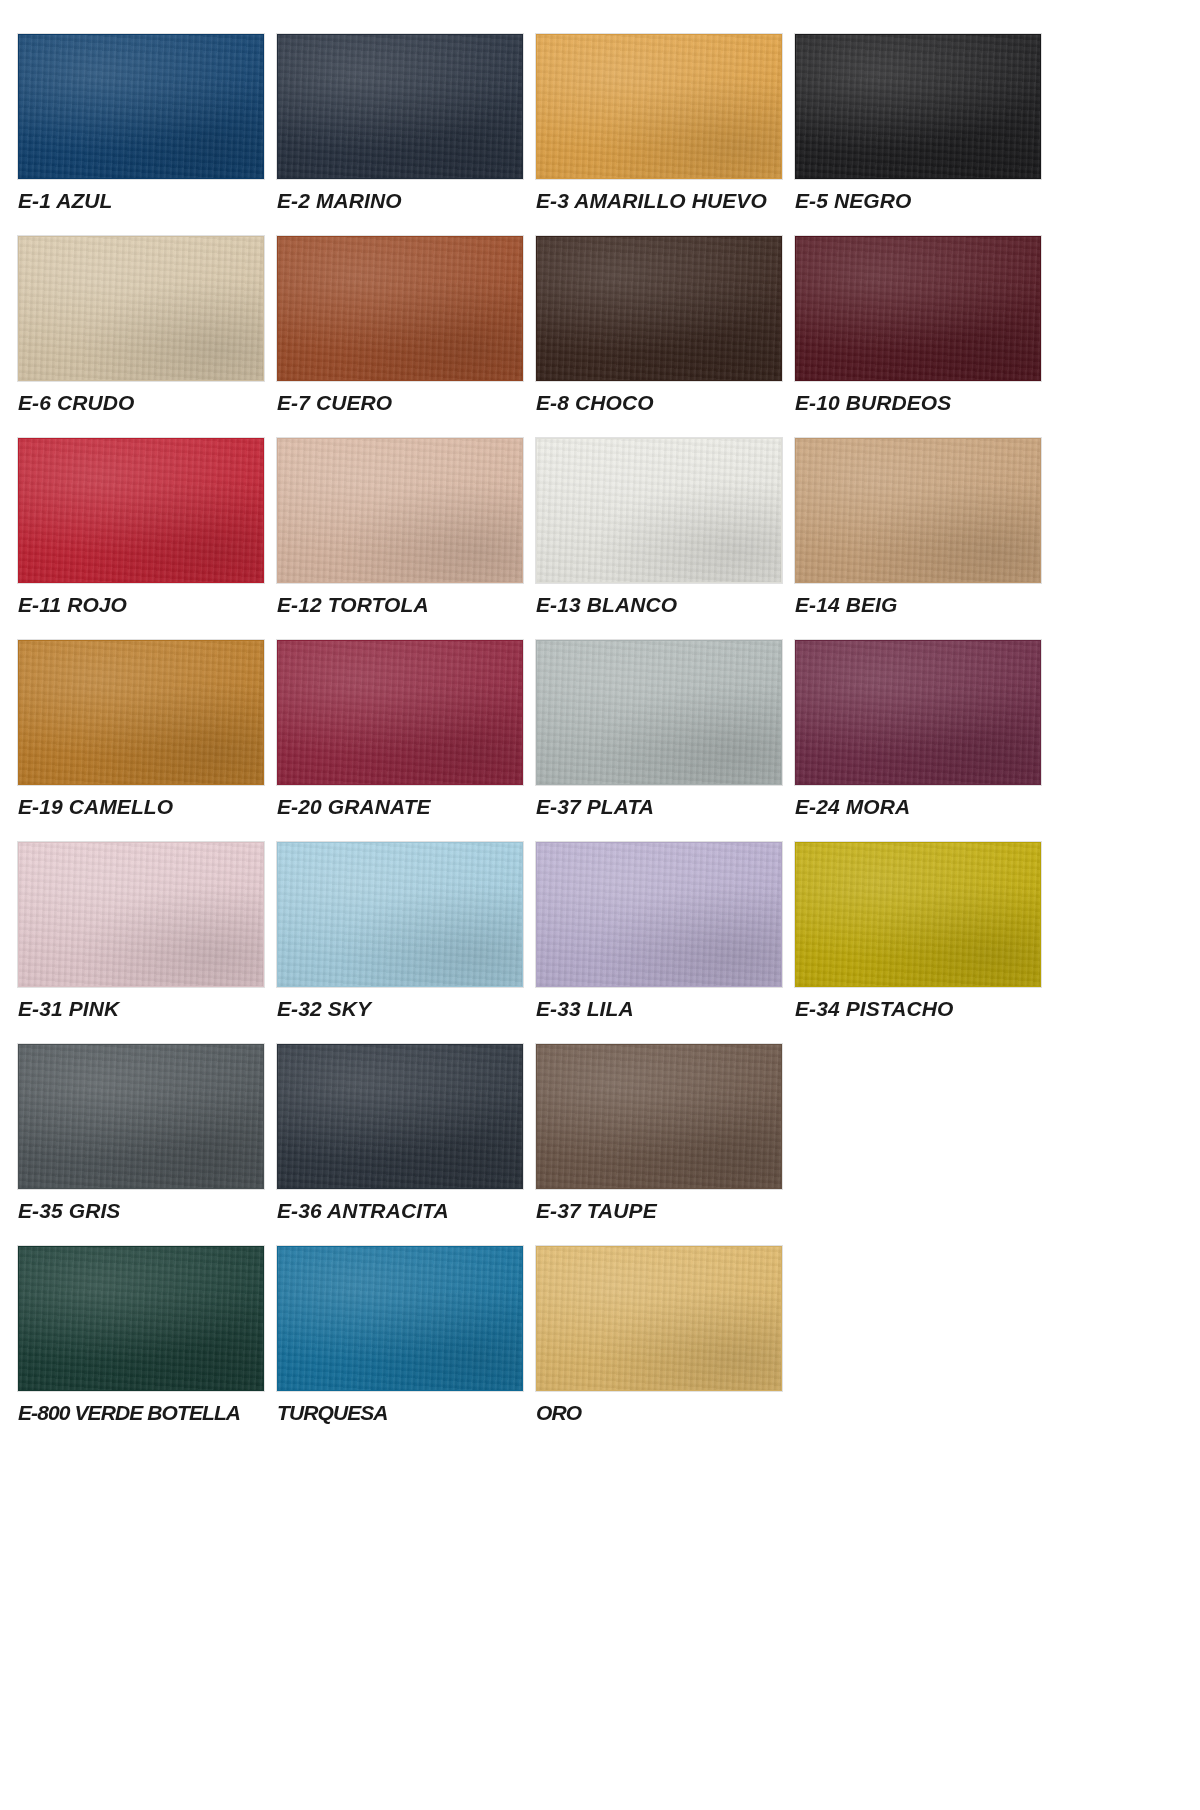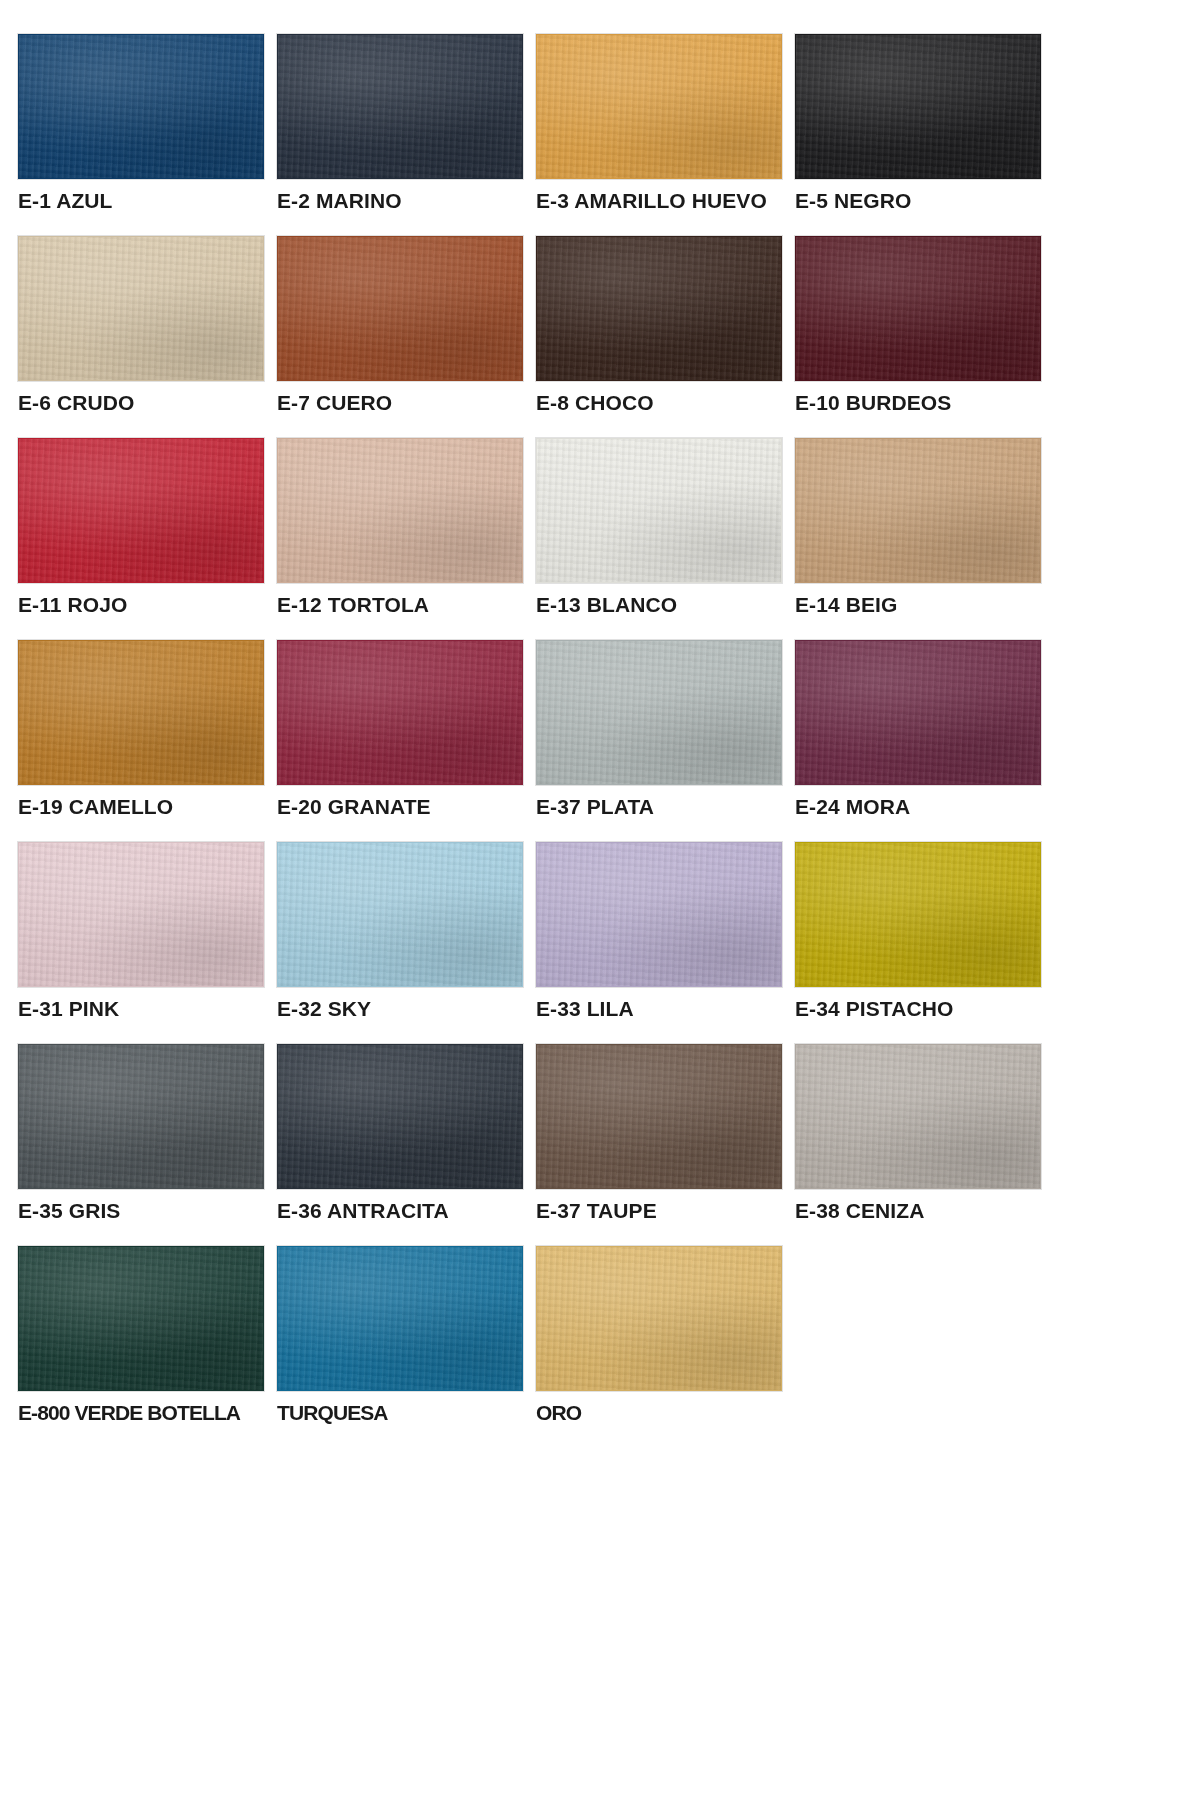--- a/index.html
+++ b/index.html
@@ -83,20 +83,21 @@
 
   .swatch-label {
     margin-top: 11px;
     font-size: 21px;
     font-weight: 700;
     color: #1a1a1a;
     letter-spacing: 0.1px;
     line-height: 1.05;
     white-space: nowrap;
     font-family: "Liberation Sans", sans-serif;
+    font-style: italic;
   }
   .swatch-label.tight {
     letter-spacing: -0.9px;
     font-size: 21px;
   }
 </style>
 </head>
 <body>
 
 <div class="catalog" id="catalog-root">
@@ -196,24 +197,20 @@
         <div class="swatch-label">E-35 GRIS</div>
       </div>
       <div class="swatch-cell">
         <div class="swatch-chip" style="background: rgb(43, 51, 61);"></div>
         <div class="swatch-label">E-36 ANTRACITA</div>
       </div>
       <div class="swatch-cell">
         <div class="swatch-chip" style="background: rgb(107, 85, 71);"></div>
         <div class="swatch-label">E-37 TAUPE</div>
       </div>
-      <div class="swatch-cell">
-        <div class="swatch-chip" style="background: rgb(185, 178, 171);"></div>
-        <div class="swatch-label">E-38 CENIZA</div>
-      </div>
     </div>
     <div class="swatch-row">
       <div class="swatch-cell">
         <div class="swatch-chip" style="background: rgb(23, 59, 51);"></div>
         <div class="swatch-label tight">E-800 VERDE BOTELLA</div>
       </div>
       <div class="swatch-cell">
         <div class="swatch-chip" style="background: rgb(18, 112, 158);"></div>
         <div class="swatch-label tight">TURQUESA</div>
       </div>

